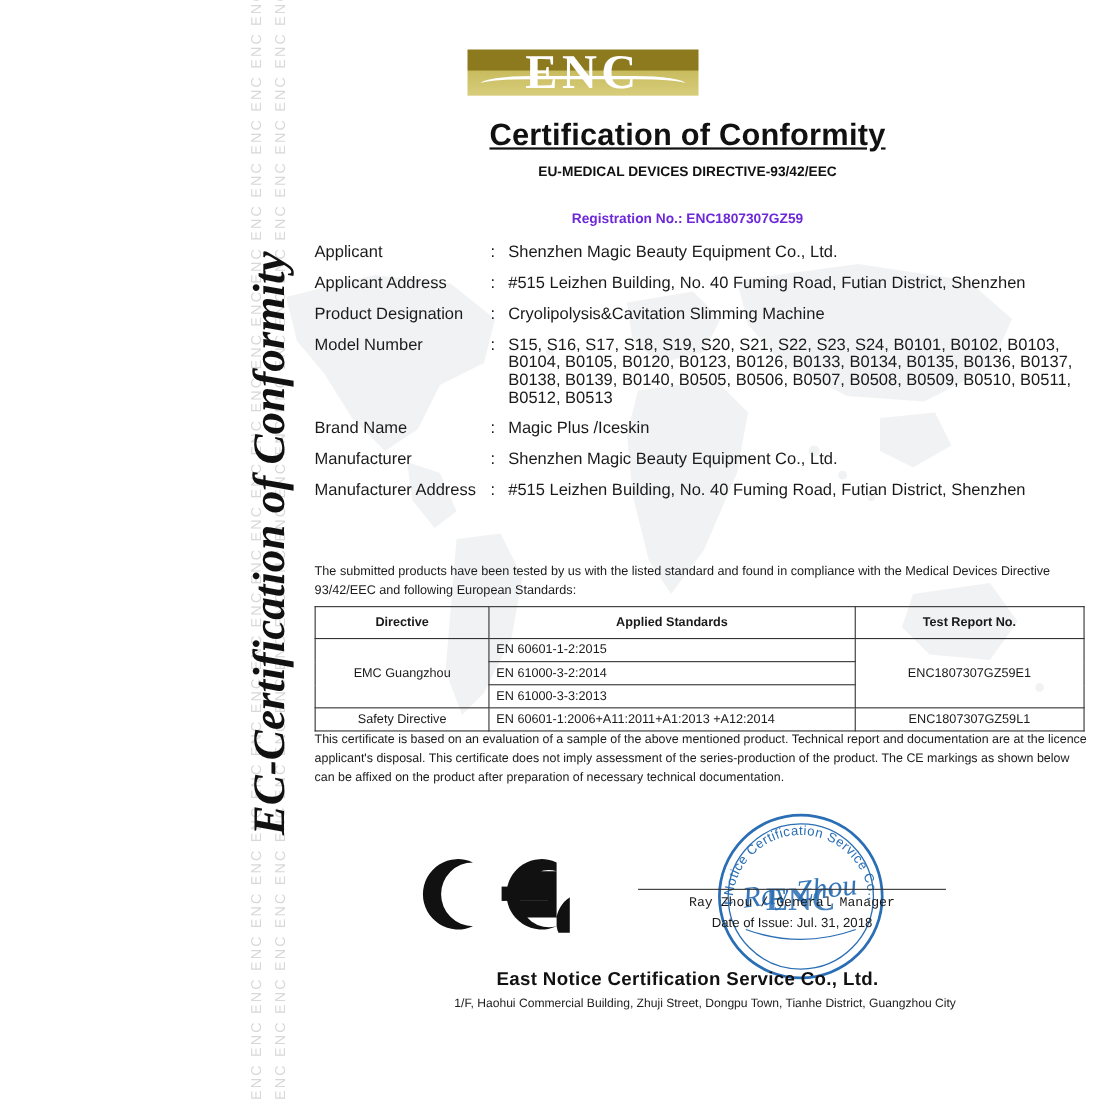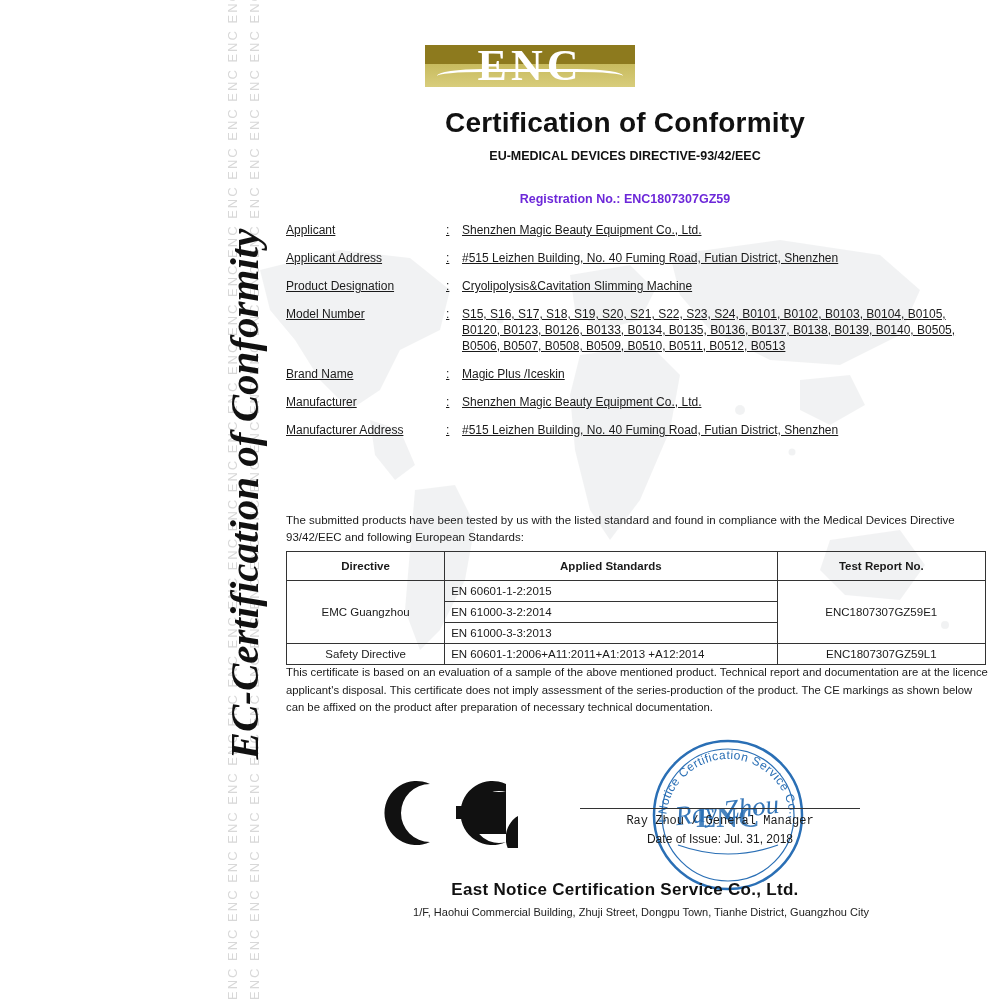--- a/index.html
+++ b/index.html
@@ -120,20 +120,21 @@
   .title {
     position: absolute;
     left: 0;
     top: 107px;
     width: 750px;
     text-align: center;
     font-size: 28px;
     font-weight: bold;
     color: #111;
     letter-spacing: 0.2px;
+    text-decoration: underline;
   }
   .subtitle {
     position: absolute;
     left: 0;
     top: 149px;
     width: 750px;
     text-align: center;
     font-size: 12.5px;
     font-weight: bold;
     color: #111;
@@ -152,24 +153,23 @@
   
   .fields {
     position: absolute;
     left: 36px;
     top: 222px;
     width: 690px;
   }
   .field-row {
     display: flex;
     margin-bottom: 12px;
-    font-size: 12px;
+    font-size: 15px;
     line-height: 16px;
     color: #1a1a1a;
-    text-decoration: underline;
   }
   .field-label {
     width: 160px;
     flex: 0 0 160px;
   }
   .field-colon {
     width: 16px;
     flex: 0 0 16px;
   }
   .field-value {

